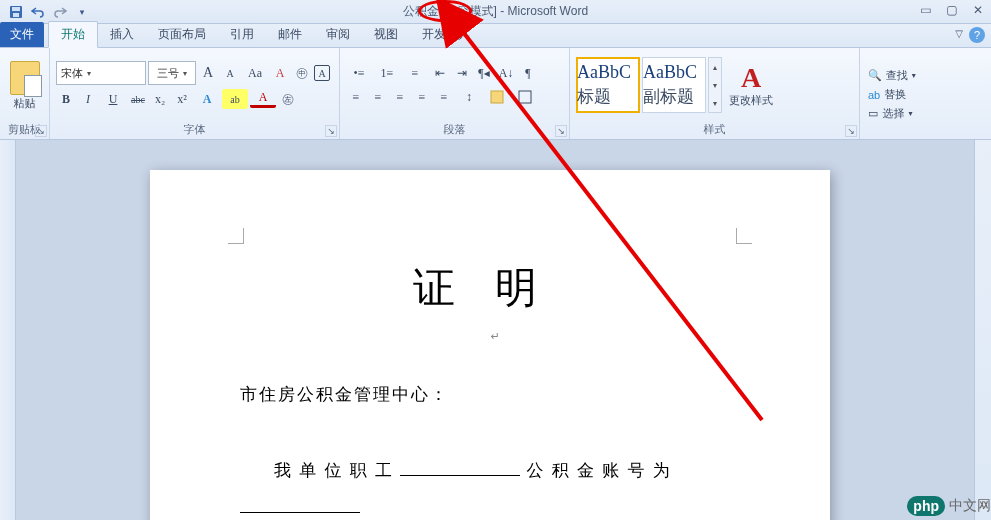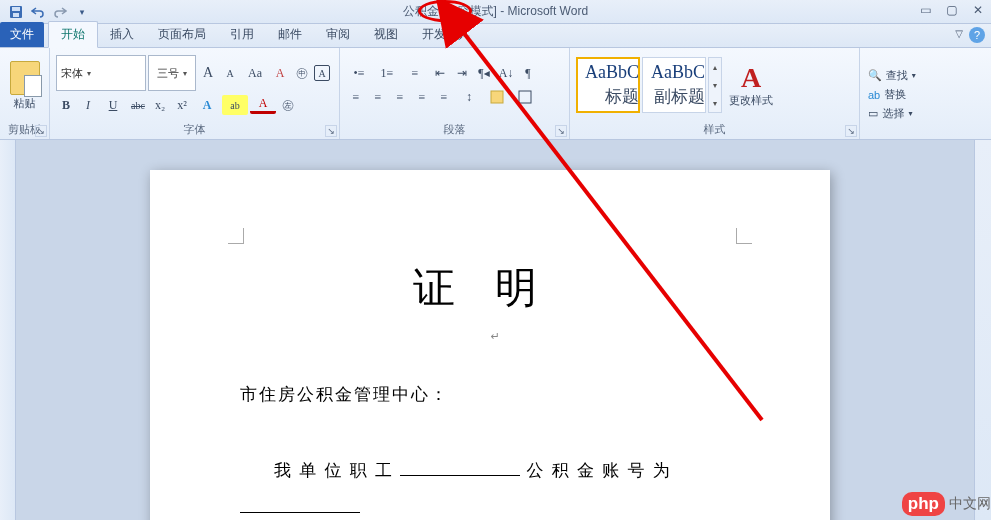--- a/index.html
+++ b/index.html
@@ -31,30 +31,30 @@
   .group-launcher { position: absolute; right: 2px; bottom: 2px; width: 12px; height: 12px; font-size: 9px; color: #5b6a80; display:flex; align-items:center; justify-content:center; cursor:pointer; border:1px solid #c7d4e8; }
 
   .big-btn { display: flex; flex-direction: column; align-items: center; justify-content: center; width: 42px; cursor:pointer; gap:2px; }
   .big-btn .lbl { font-size: 11px; color: #3b4b63; text-align:center; line-height:1.1; }
 
   .paste-icon { width: 30px; height: 34px; background: #f7d67a; border: 1px solid #c7a93d; border-radius: 2px; position: relative; }
   .paste-icon::after { content:""; position:absolute; right:-3px; bottom:-3px; width:16px; height:20px; background:#fff; border:1px solid #8899aa; }
 
   .col { display:flex; flex-direction:column; gap:2px; }
   .row { display:flex; align-items:center; gap:2px; }
-  .combo { height: 36px; border: 1px solid #aab8cc; background: #fff; display:flex; align-items:center; padding: 0 4px; font-size: 11px; color:#333; cursor:pointer; }
+  .combo { height: 24px; border: 1px solid #aab8cc; background: #fff; display:flex; align-items:center; padding: 0 4px; font-size: 11px; color:#333; cursor:pointer; }
   .combo .arrow { margin-left:4px; font-size:8px; color:#555; }
   .font-name { width: 90px; }
   .font-size { width: 48px; justify-content: center; }
 
   .cmd { width: 20px; height: 20px; display:flex; align-items:center; justify-content:center; font-size: 12px; color:#3b4b63; cursor:pointer; border-radius:2px; font-family: "Times New Roman", serif; }
   .cmd.split { width: 26px; }
 
   .style-gallery { display:flex; gap:2px; }
-  .style-item { width: 64px; height: 56px; border:1px solid #c7d4e8; background:#fff; display:flex; flex-direction:column; align-items:flex-end; justify-content:center; cursor:pointer; }
+  .style-item { width: 64px; height: 56px; border:1px solid #c7d4e8; background:#fff; display:flex; flex-direction:column; align-items:flex-start; justify-content:center; cursor:pointer; }
   .style-item.selected { border-color:#f0b000; box-shadow: inset 0 0 0 1px #f0b000; }
   .style-item .preview { font-family:"Times New Roman",serif; color:#1a3f7a; font-size: 18px; }
   .style-item .name { font-size: 17px; color:#3b4b63; margin-top:2px; }
   .gallery-more { width:14px; height:56px; border:1px solid #c7d4e8; background:#eef3fb; display:flex; flex-direction:column; align-items:center; justify-content:space-around; cursor:pointer; font-size:8px; color:#555; }
 
   .change-style-icon { font-size: 28px; color:#c02020; font-family:"Times New Roman",serif; font-weight:bold; line-height:1; }
 
   .edit-list { display:flex; flex-direction:column; gap:2px; font-size:11px; color:#3b4b63; }
   .edit-item { display:flex; align-items:center; gap:4px; cursor:pointer; padding:1px 2px; }
 
@@ -81,21 +81,21 @@
   .blank { display:inline-block; border-bottom:1px solid #000; min-width: 120px; height: 1em; vertical-align: baseline; }
   .para-mark { font-size: 11px; color:#888; display:block; text-align:center; margin-top:14px; }
 
   
   .annot { position:absolute; inset:0; pointer-events:none; }
   .annot svg { position:absolute; inset:0; width:100%; height:100%; }
   .red-ellipse { position:absolute; left:418px; top:0px; width:54px; height:22px; border:3px solid #e60000; border-radius:50%; }
 
   
   .watermark { position:absolute; right:0; bottom:4px; display:flex; align-items:center; gap:4px; font-size:14px; color:#666; }
-  .php-badge { background:#ef4444; color:#fff; font-weight:bold; font-size:17px; padding:2px 6px; border-radius:10px; }
+  .php-badge { background:#0f766e; color:#fff; font-weight:bold; font-size:14px; padding:2px 6px; border-radius:10px; }
 </style>
 </head>
 <body>
 
 <div class="window">
 
   <div class="titlebar">
     <div class="qat">
       <div class="icon-btn">
           <svg width="14" height="14" viewBox="0 0 14 14">

